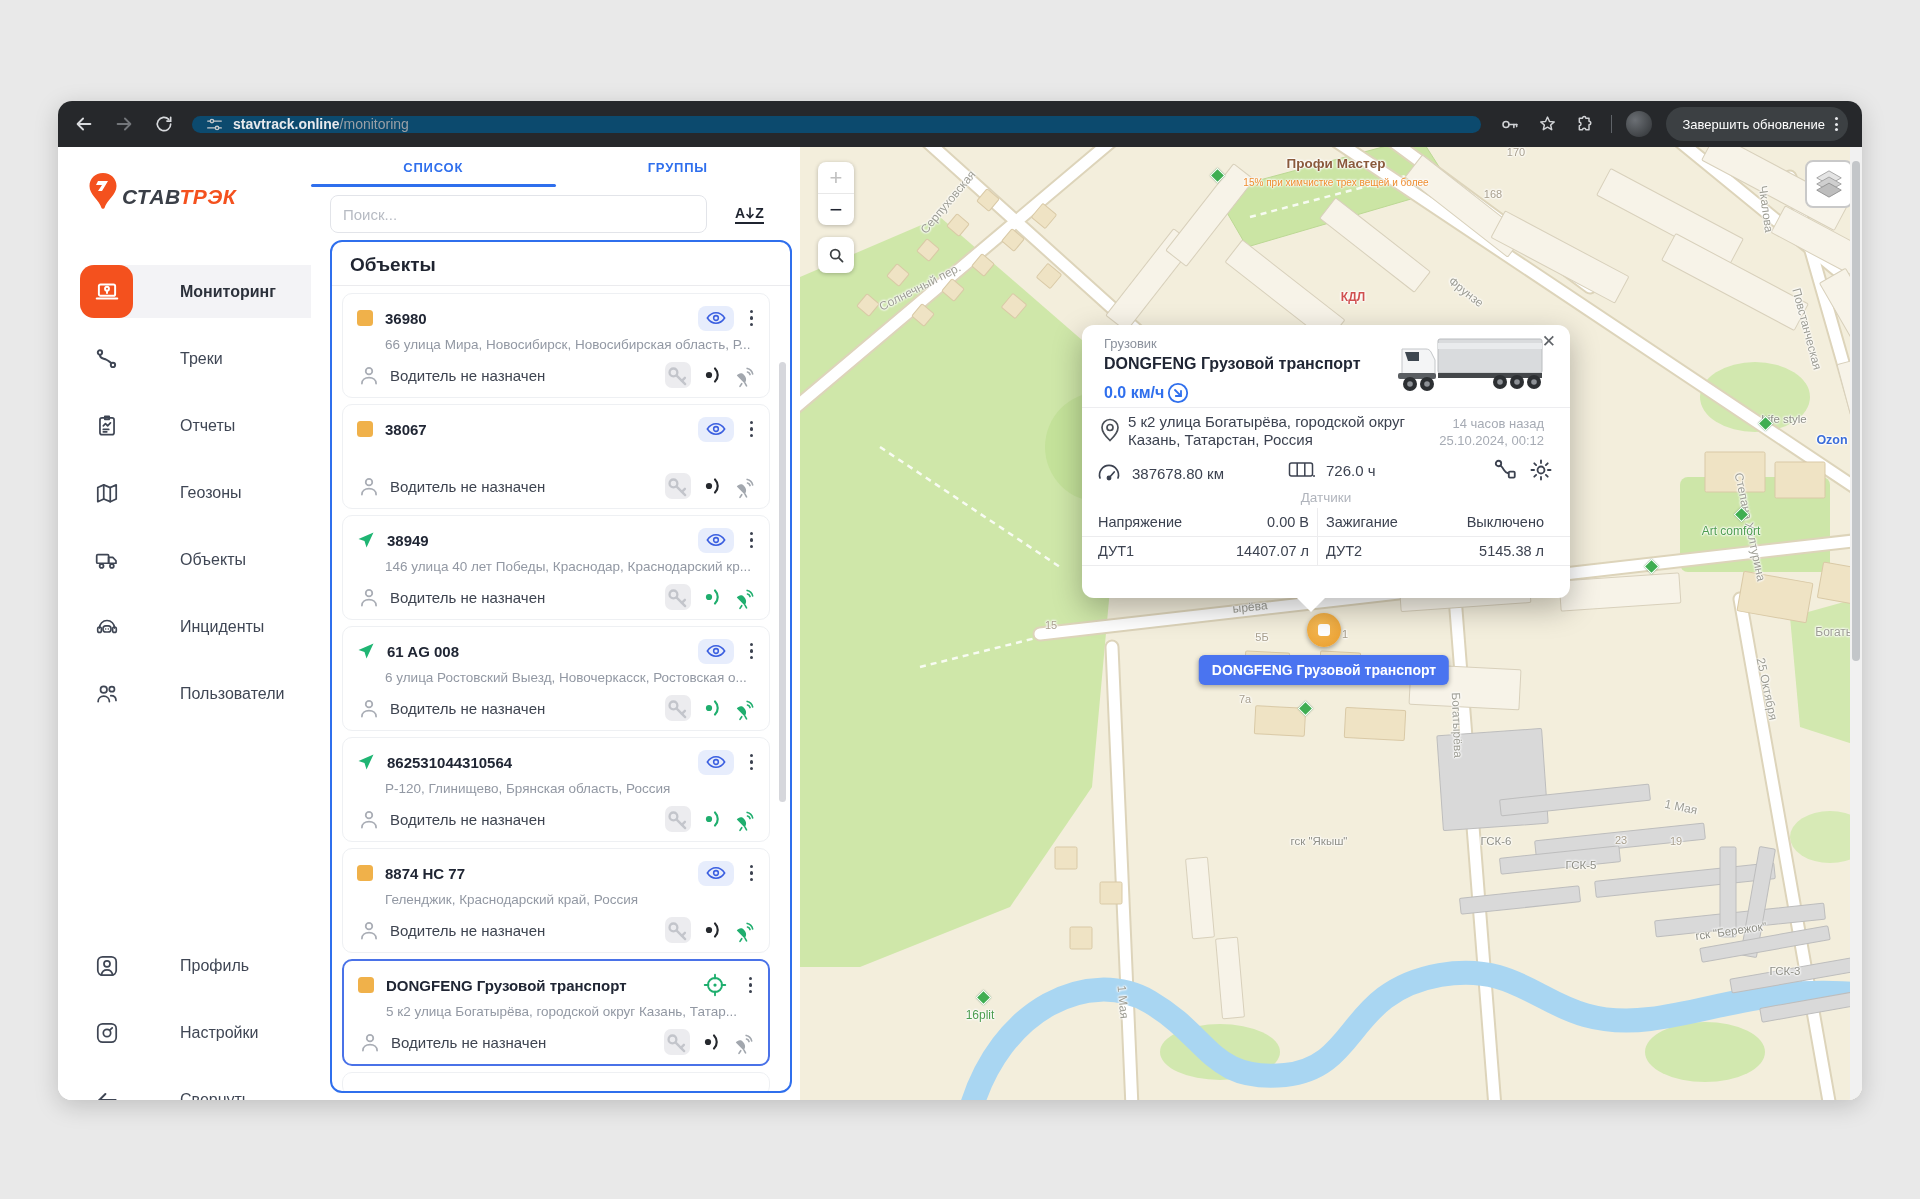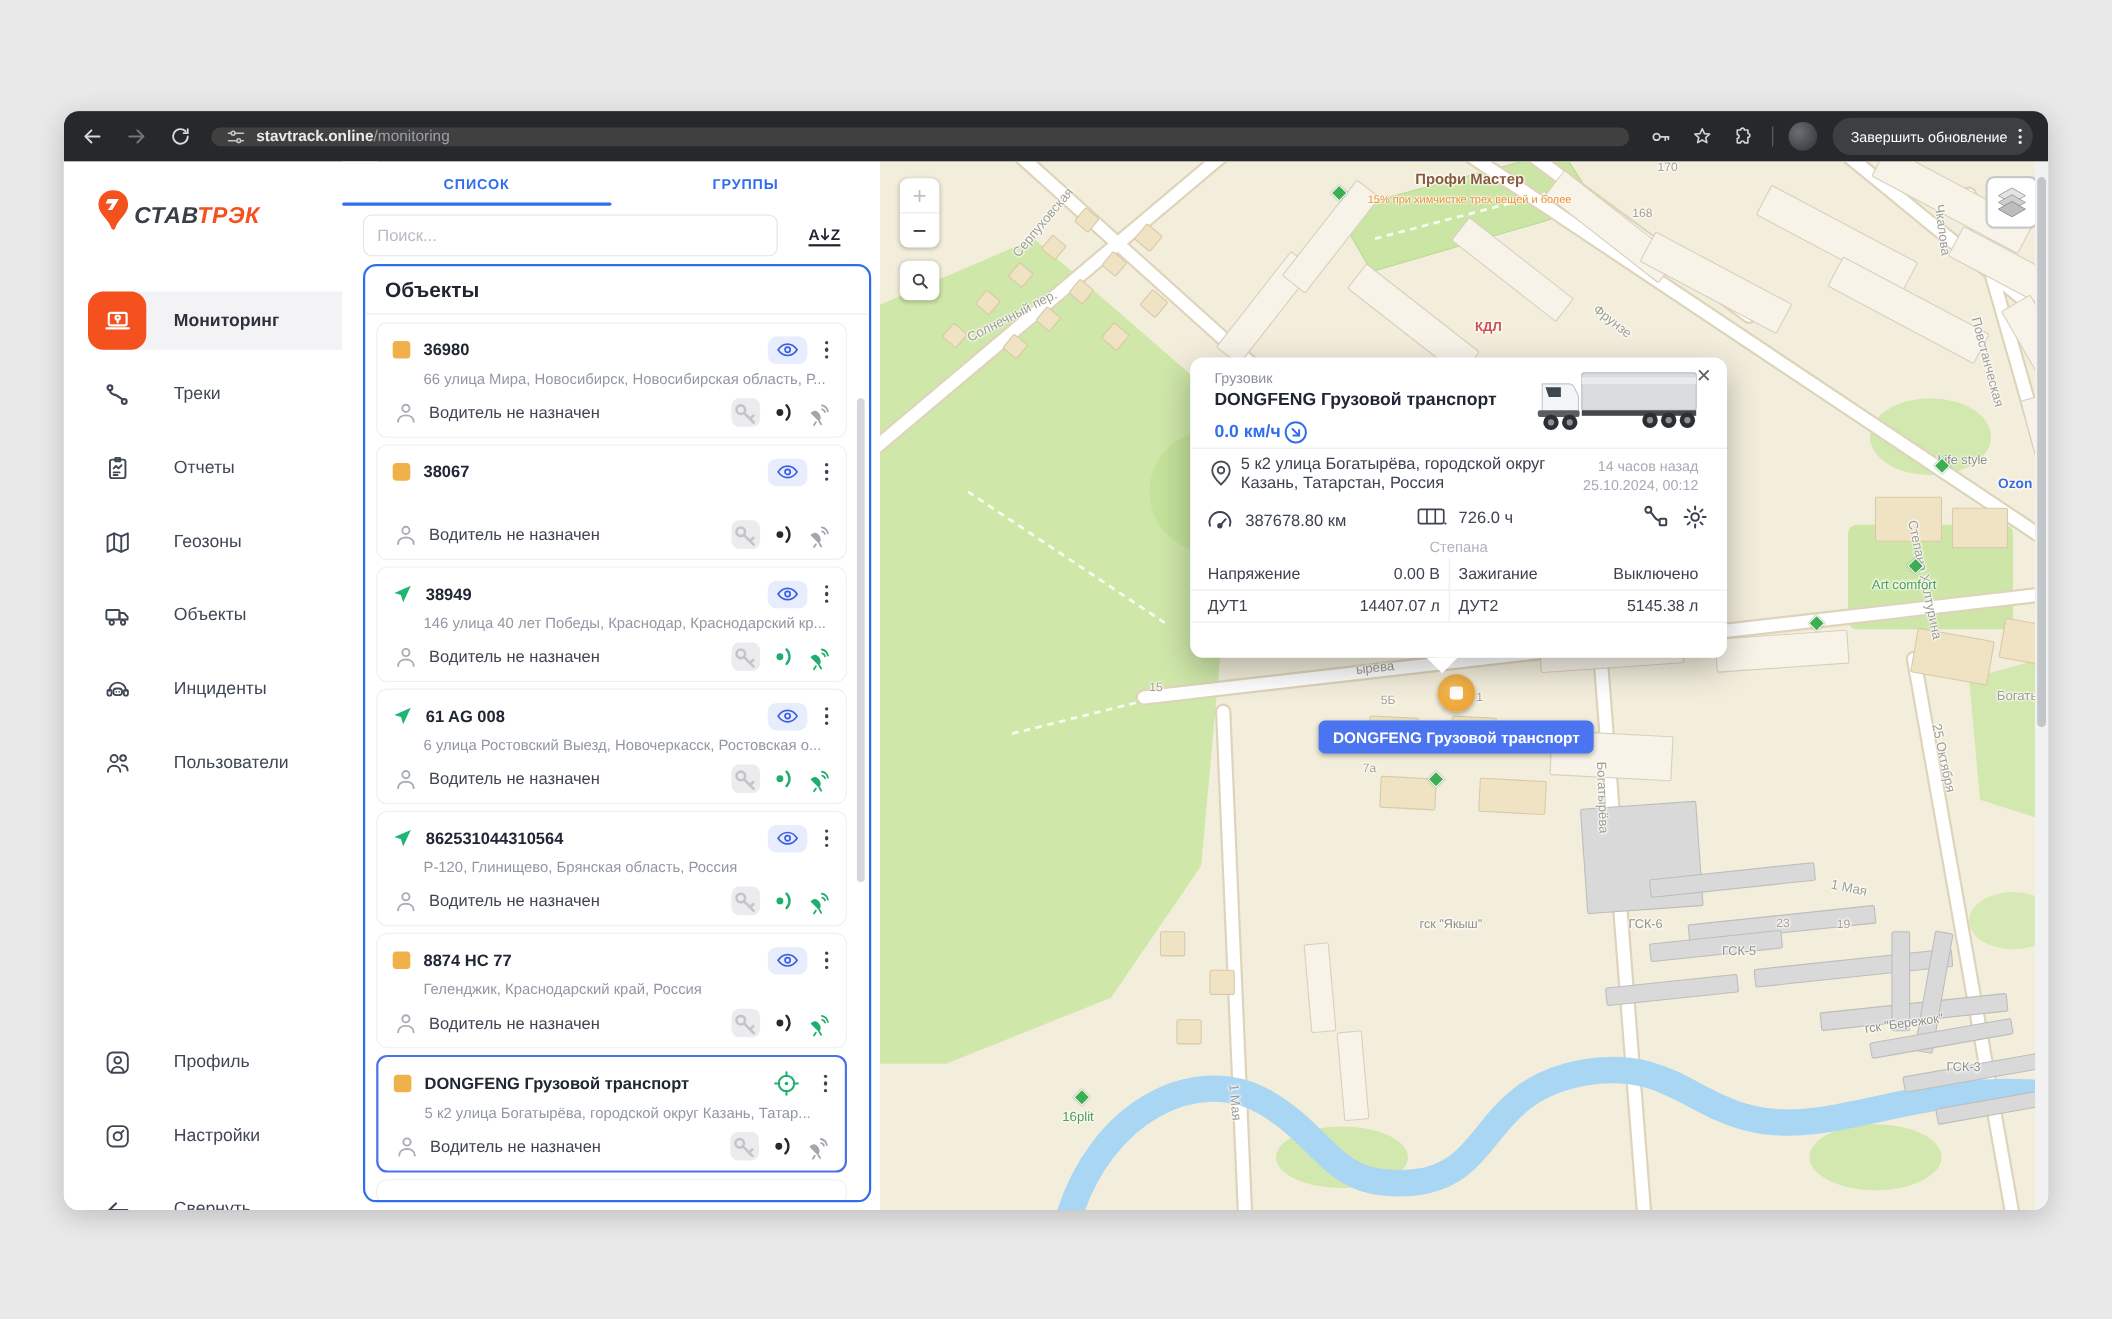--- a/index.html
+++ b/index.html
@@ -1,39 +1,39 @@
 <!DOCTYPE html>
 <html><head>
 <meta charset="utf-8">
 <style>
   html,body{margin:0;padding:0;background:#e9e9e9;font-family:"Liberation Sans","DejaVu Sans",sans-serif;}
   .stage{position:relative;width:1920px;height:1199px;background:#e9e9e9;overflow:hidden;}
   .window{position:absolute;left:58px;top:101px;width:1804px;height:999px;border-radius:14px;overflow:hidden;background:#fff;box-shadow:0 6px 24px rgba(0,0,0,.18);}
   
   .toolbar{position:absolute;left:0;top:0;width:100%;height:46px;background:#26282b;display:flex;align-items:center;padding:0 14px;box-sizing:border-box;gap:16px;}
   .tb-ic{width:24px;height:24px;flex:0 0 auto;display:flex;align-items:center;justify-content:center;}
-  .urlbar{flex:1;height:17px;background:#404040;border-radius:16px;display:flex;align-items:center;padding:0 14px;gap:10px;min-width:0;}
+  .urlbar{flex:1;height:17px;background:#0c4a6e;border-radius:16px;display:flex;align-items:center;padding:0 14px;gap:10px;min-width:0;}
   .url-host{color:#e8eaed;font-size:14px;font-weight:bold;}
   .url-path{color:#9aa0a6;font-size:14px;}
   .tb-right{display:flex;align-items:center;gap:14px;}
   .tb-sep{width:1px;height:18px;background:#5f6368;}
   .avatar{width:26px;height:26px;border-radius:50%;background:radial-gradient(circle at 35% 35%,#6b6f74,#2e3134);}
   .update-btn{height:34px;border-radius:17px;background:#3c4043;color:#fff;font-size:13px;display:flex;align-items:center;gap:10px;padding:0 10px 0 16px;white-space:nowrap;}
   .dots3{display:flex;flex-direction:column;gap:2.5px;}
   .dots3 i{width:3px;height:3px;border-radius:50%;background:#e8eaed;display:block;}
   
   .content{position:absolute;left:0;top:46px;width:1804px;height:953px;background:#fff;}
   
   .sidebar{position:absolute;left:0;top:0;width:285px;height:953px;background:#fff;border-right:1px solid #efeff2;box-sizing:border-box;}
   .logo{position:absolute;left:28px;top:24px;display:flex;align-items:flex-end;gap:2px;}
   .logo-pin{width:34px;height:40px;position:relative;}
   .logo-text{font-size:21px;font-weight:bold;letter-spacing:.5px;line-height:1;padding-bottom:4px;font-style:italic;}
   .logo-text .d{color:#3a3f47;} .logo-text .o{color:#f4511e;}
   .nav{position:absolute;left:0;top:118px;width:100%;}
-  .nav-item{position:relative;height:53px;margin:0 13px 14px 22px;display:flex;align-items:center;gap:25px;border-radius:14px;cursor:pointer;}
+  .nav-item{position:relative;height:53px;margin:0 13px 14px 22px;display:flex;align-items:center;gap:47px;border-radius:14px;cursor:pointer;}
   .nav-item .nicon{width:53px;height:53px;border-radius:14px;display:flex;align-items:center;justify-content:center;color:#3f4654;flex:0 0 auto;}
   .nav-item.active{background:#f3f3f6;}
   .nav-item.active .nicon{background:#f4511e;color:#fff;}
   .nav-item .nlabel{font-size:16px;color:#3f4654;font-weight:500;}
   .nav-item.active .nlabel{font-weight:bold;color:#2c313b;}
   .nav-foot{position:absolute;left:0;top:792px;width:100%;}
   svg{display:block;}
   
   .listcol{position:absolute;left:253px;top:0;width:489px;height:953px;background:#fff;box-sizing:border-box;}
   .tabs{position:absolute;left:0;top:0;width:100%;height:40px;display:flex;}
@@ -912,21 +912,21 @@
                 <path d="M8 8c4 4 3 6 7 7"></path>
                 <rect x="15.5" y="13.5" width="5.5" height="5.5" rx="1"></rect>
               </svg>
           </span>
           <span class="p-gear">
             <svg width="26" height="26" viewBox="0 0 24 24" fill="none" stroke="#3c4250" stroke-width="1.7" stroke-linecap="round">
                 <circle cx="12" cy="12" r="3.2"></circle>
                 <path d="M12 3.2v2.4M12 18.4v2.4M3.2 12h2.4M18.4 12h2.4M5.8 5.8l1.7 1.7M16.5 16.5l1.7 1.7M18.2 5.8l-1.7 1.7M7.5 16.5l-1.7 1.7"></path>
               </svg>
           </span>
-          <div class="p-sens-title">Степана</div>
+          <div class="p-sens-title">Датчики</div>
           <div class="p-table" id="sensors">
               <div class="p-tr">
     <div class="p-cell-l">
                   <span class="p-lab">Напряжение</span>
                   <span class="p-val">0.00 В</span>
                 </div>
     <div class="p-cell-r">
                   <span class="p-lab">Зажигание</span>
                   <span class="p-val">Выключено</span>
                 </div>

